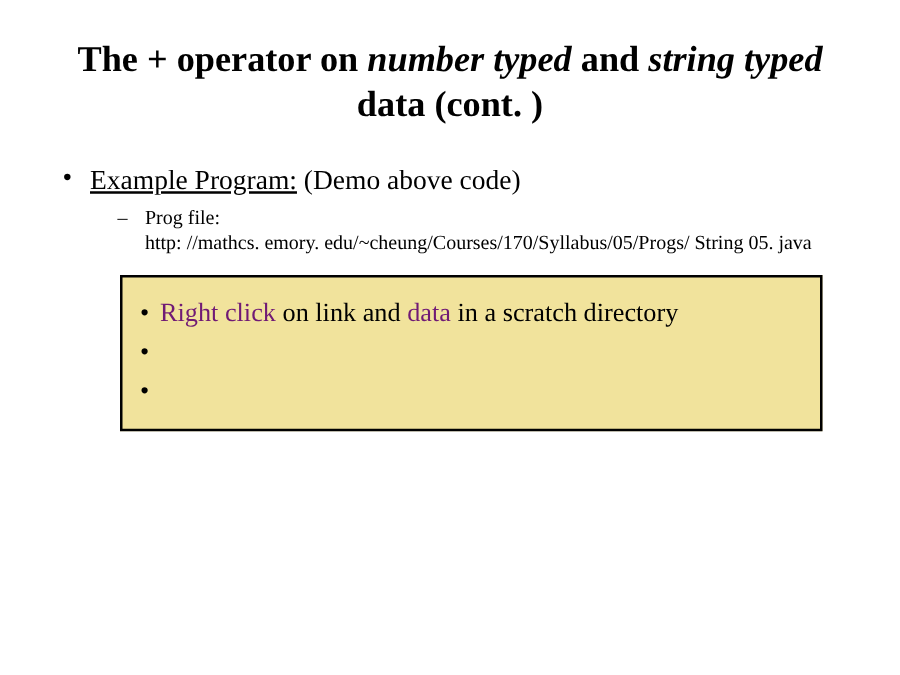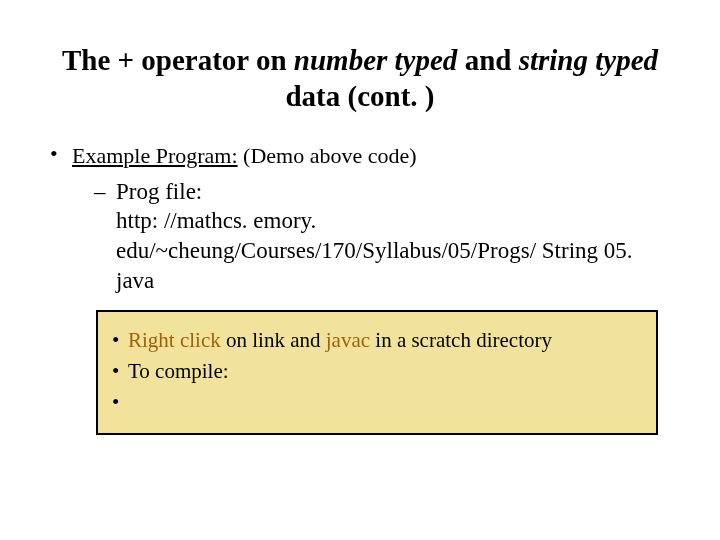--- a/index.html
+++ b/index.html
@@ -9,21 +9,20 @@
     height: 540px;
     background: #ffffff;
     font-family: "Times New Roman", Times, serif;
     color: #000;
   }
   .slide {
     box-sizing: border-box;
     width: 720px;
     height: 468px;
     padding: 24px 44px 24px 44px;
-    margin-top: 12px;
   }
   .title {
     text-align: center;
     font-size: 29px;
     font-weight: bold;
     line-height: 1.25;
     margin: 6px 0 28px 0;
   }
   .title .italic { font-style: italic; }
   ul.lvl1 {
@@ -47,21 +46,21 @@
     line-height: 1;
   }
   ul.lvl2 {
     list-style: none;
     padding: 0;
     margin: 8px 0 0 0;
   }
   ul.lvl2 > li {
     position: relative;
     padding-left: 24px;
-    font-size: 23px;
+    font-size: 16px;
     line-height: 1.3;
     margin-left: 20px;
   }
   ul.lvl2 > li::before {
     content: "–";
     position: absolute;
     left: 2px;
     top: 0;
   }
   .underline { text-decoration: underline; }
@@ -81,21 +80,21 @@
   .box .row .bullet {
     width: 16px;
     flex: 0 0 16px;
   }
   .box .row .label {
     white-space: nowrap;
   }
   .box .row .gap {
     flex: 0 0 20px;
   }
-  .red { color: #a16207; }
+  .red { color: #701a75; }
 </style>
 </head>
 <body>
 
 <div class="slide">
 
   <div class="title">
     <span>The + operator on </span><span class="italic">number typed</span><span> and </span><span class="italic">string typed</span><span> data (cont. )</span>
   </div>
 
@@ -108,26 +107,25 @@
           <span>http: //mathcs. emory. edu/~cheung/Courses/170/Syllabus/05/Progs/ String 05. java</span>
         </li>
       </ul>
     </li>
   </ul>
 
   <div class="box">
     <div class="row">
       <span class="bullet">•</span>
       <span>
-        <span class="red">Right click</span><span> on link and </span><span class="red">javac</span><span> in a scratch directory</span>
+        <span class="red">Right click</span><span> on link and </span><span class="red">data</span><span> in a scratch directory</span>
       </span>
     </div>
     <div class="row">
       <span class="bullet">•</span>
-      <span class="label">To compile:</span>
       <span class="gap"></span>
     </div>
     <div class="row">
       <span class="bullet">•</span>
       <span class="gap"></span>
     </div>
   </div>
 
 </div>
 

